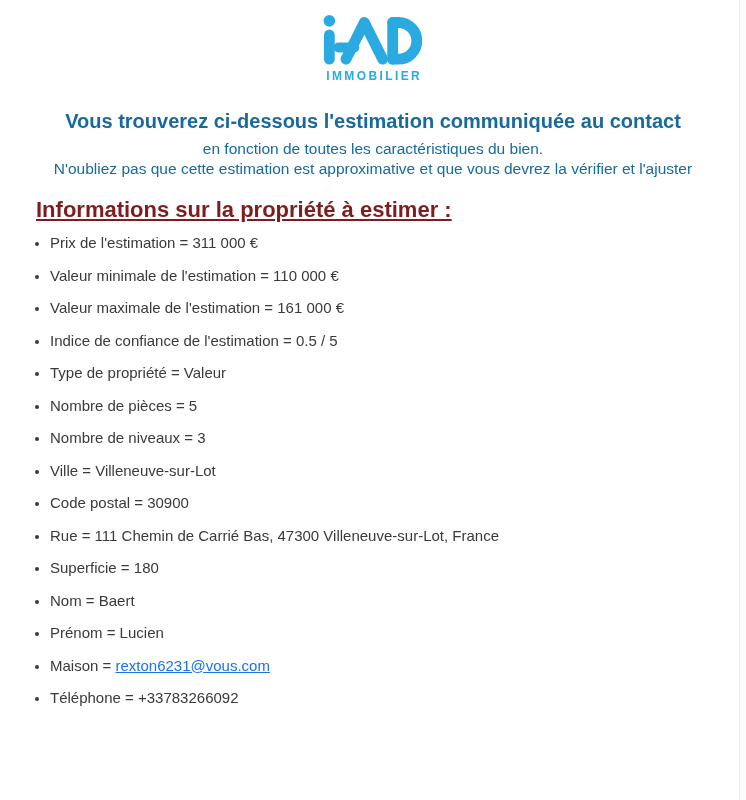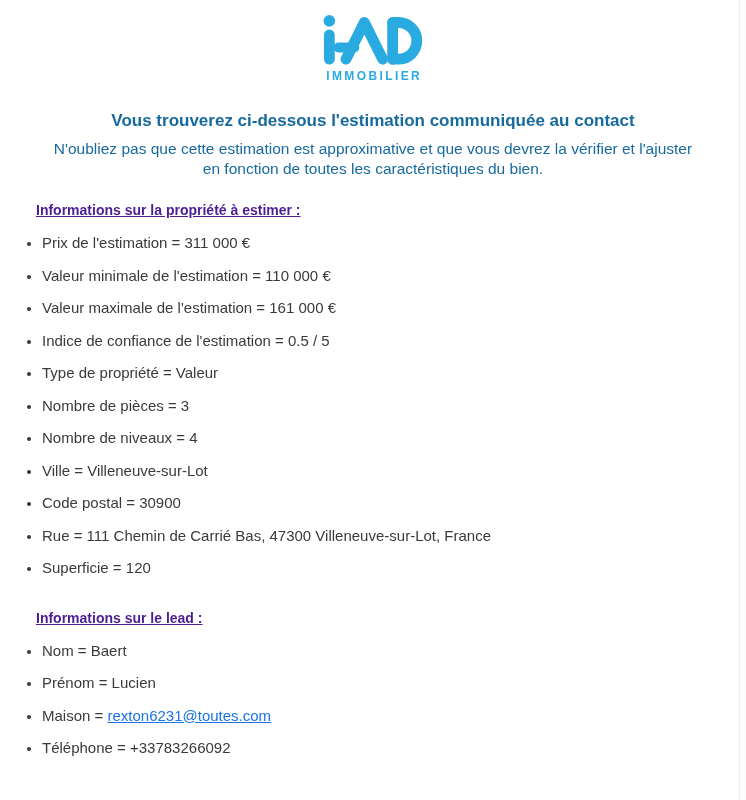--- a/index.html
+++ b/index.html
@@ -35,44 +35,44 @@
     color:var(--brand-blue);
     font-weight:bold;
     font-size:12px;
     letter-spacing:2.4px;
     text-indent:2.4px; 
   }
   h1.title{
     margin:26px 20px 6px;
     text-align:center;
     color:var(--title-blue);
-    font-size:17px;
+    font-size:20px;
     line-height:24px;
     font-weight:bold;
   }
   .subtitle{
     margin:0;
     text-align:center;
     color:var(--title-blue);
     font-size:15.5px;
     line-height:20px;
     font-weight:normal;
   }
   .subtitle span{ display:block; }
   section h2{
     margin:30px 0 0 36px;
-    font-size:14px;
+    font-size:22px;
     line-height:20px;
-    color:#4c1d95;
+    color:#7f1d1d;
     font-weight:bold;
     text-decoration:underline;
   }
   section.first h2{ margin-top:21px; }
   ul.info-list{
-    margin:9px 0 0 0;
+    margin:9px 0 0 8px;
     padding:0 20px 0 42px;
     list-style:disc outside;
   }
   ul.info-list li{
     margin:13px 0;
     font-size:15px;
     line-height:19.5px;
     color:var(--text-dark);
   }
   ul.info-list li::marker{ color:var(--text-dark); font-size:13px; }
@@ -97,45 +97,44 @@
         <path d="M86 10 V54" stroke-width="13"></path>
         <path d="M86 10 h7 a22 22 0 0 1 0 44 h-7" stroke-width="13"></path>
       </g>
     </svg>
     <div class="logo-sub">IMMOBILIER</div>
   </div>
 
   <h1 class="title">Vous trouverez ci-dessous l'estimation communiquée au contact</h1>
 
   <p class="subtitle">
+    <span>en fonction de toutes les caractéristiques du bien.</span>
     <span>N'oubliez pas que cette estimation est approximative et que vous devrez la vérifier et l'ajuster</span>
-    <span>en fonction de toutes les caractéristiques du bien.</span>
   </p>
 
   <section class="first">
     <h2>Informations sur la propriété à estimer :</h2>
     <ul class="info-list">
         <li><span>Prix de l'estimation = 311 000 €</span></li>
         <li><span>Valeur minimale de l'estimation = 110 000 €</span></li>
         <li><span>Valeur maximale de l'estimation = 161 000 €</span></li>
         <li><span>Indice de confiance de l'estimation = 0.5 / 5</span></li>
         <li><span>Type de propriété = Valeur</span></li>
-        <li><span>Nombre de pièces = 3</span></li>
-        <li><span>Nombre de niveaux = 4</span></li>
+        <li><span>Nombre de pièces = 5</span></li>
+        <li><span>Nombre de niveaux = 3</span></li>
         <li><span>Ville = Villeneuve-sur-Lot</span></li>
         <li><span>Code postal = 30900</span></li>
         <li><span>Rue = 111 Chemin de Carrié Bas, 47300 Villeneuve-sur-Lot, France</span></li>
-        <li><span>Superficie = 120</span></li>
+        <li><span>Superficie = 180</span></li>
       </ul>
   </section>
 
   <section>
-    <h2>Informations sur le lead :</h2>
     <ul class="info-list">
         <li><span>Nom = Baert</span></li>
         <li><span>Prénom = Lucien</span></li>
-        <li><span>Maison = </span><a class="mail-link" href="#">rexton6231@toutes.com</a></li>
+        <li><span>Maison = </span><a class="mail-link" href="#">rexton6231@vous.com</a></li>
         <li><span>Téléphone = +33783266092</span></li>
       </ul>
   </section>
 
   <div class="edge-gutter"></div>
 </div>
 
 </body></html>

